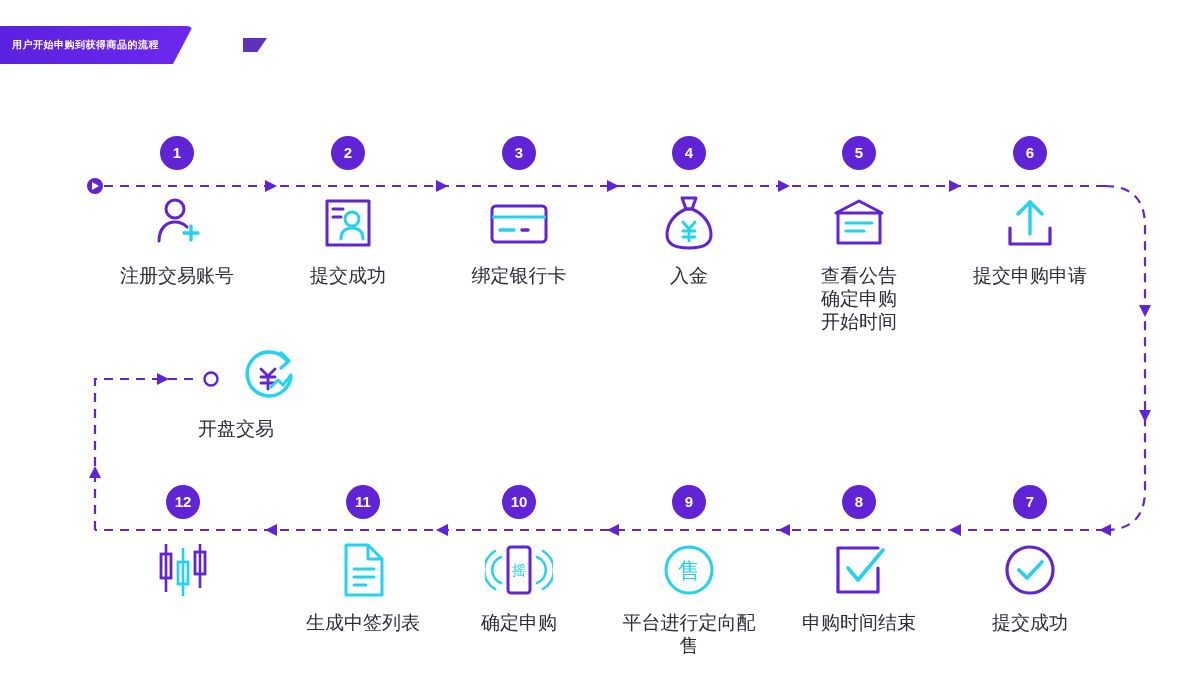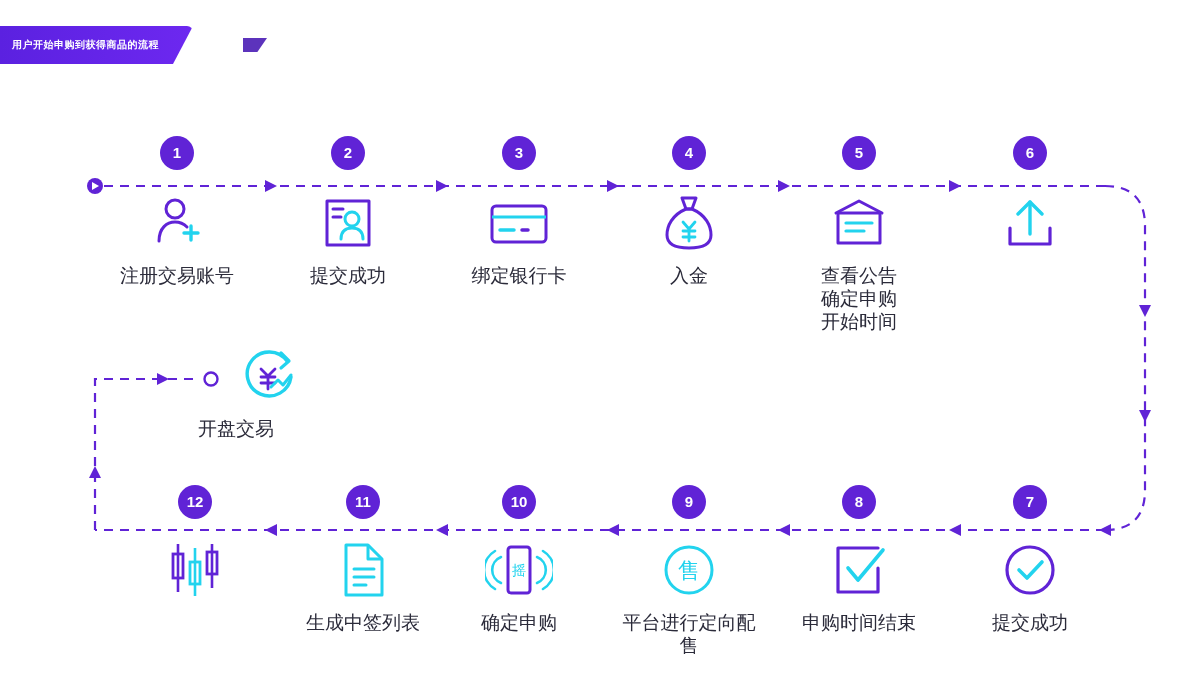--- a/index.html
+++ b/index.html
@@ -215,35 +215,36 @@
 
 <div class="node" style="left:1030px; top:136px;">
   <div class="badge">6</div>
   <div class="icon-box">
     <svg width="56" height="54" viewBox="0 0 56 54">
       <path d="M28,6 L28,38" stroke="#22d3ee" stroke-width="3.4" stroke-linecap="round"></path>
       <path d="M16,18 L28,6 L40,18" fill="none" stroke="#22d3ee" stroke-width="3.4" stroke-linecap="round" stroke-linejoin="round"></path>
       <path d="M8,32 L8,48 L48,48 L48,32" fill="none" stroke="#6023d6" stroke-width="3.2" stroke-linecap="round" stroke-linejoin="round"></path>
     </svg>
   </div>
+  <div class="label">提交申购申请</div>
 </div>
 
 <div class="node-free" style="left:268px; top:345px;">
   <div class="icon-box">
     <svg width="62" height="58" viewBox="0 0 62 58">
       <path d="M50,14 A22,22 0 1,0 54,30" fill="none" stroke="#22d3ee" stroke-width="3.4" stroke-linecap="round"></path>
       <path d="M44,6 L52,14 L44,21" fill="none" stroke="#22d3ee" stroke-width="3.2" stroke-linecap="round" stroke-linejoin="round"></path>
       <path d="M24,22 L31,29 L38,22 M24,30 L38,30 M24,36 L38,36 M31,29 L31,42" stroke="#6023d6" stroke-width="2.8" stroke-linecap="round" fill="none"></path>
       <path d="M34,40 L41,33 L46,38 L54,28" fill="none" stroke="#22d3ee" stroke-width="3" stroke-linecap="round" stroke-linejoin="round"></path>
     </svg>
   </div>
   <div class="label">开盘交易</div>
 </div>
 
-<div class="node row2" style="left:195px; top:485px;">
+<div class="node row2" style="left:183px; top:485px;">
   <div class="badge">12</div>
   <div class="icon-box">
     <svg width="62" height="56" viewBox="0 0 62 56">
       <path d="M14,2 L14,50" stroke="#6023d6" stroke-width="2.6"></path>
       <rect x="9" y="12" width="10" height="24" fill="none" stroke="#6023d6" stroke-width="2.8"></rect>
       <path d="M31,6 L31,54" stroke="#22d3ee" stroke-width="2.6"></path>
       <rect x="26" y="20" width="10" height="22" fill="none" stroke="#22d3ee" stroke-width="2.8"></rect>
       <path d="M48,2 L48,46" stroke="#6023d6" stroke-width="2.6"></path>
       <rect x="43" y="10" width="10" height="22" fill="none" stroke="#6023d6" stroke-width="2.8"></rect>
     </svg>

